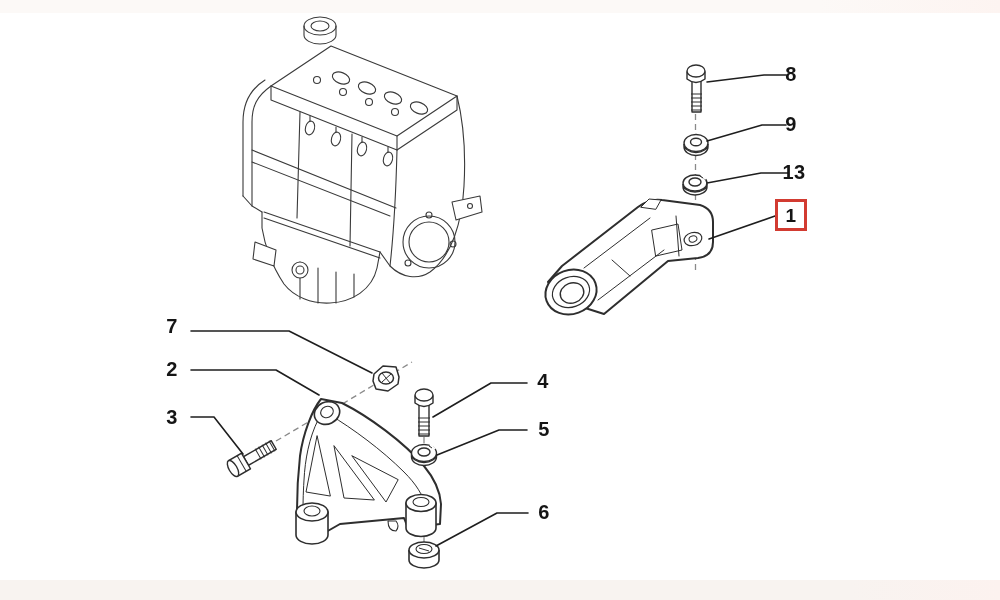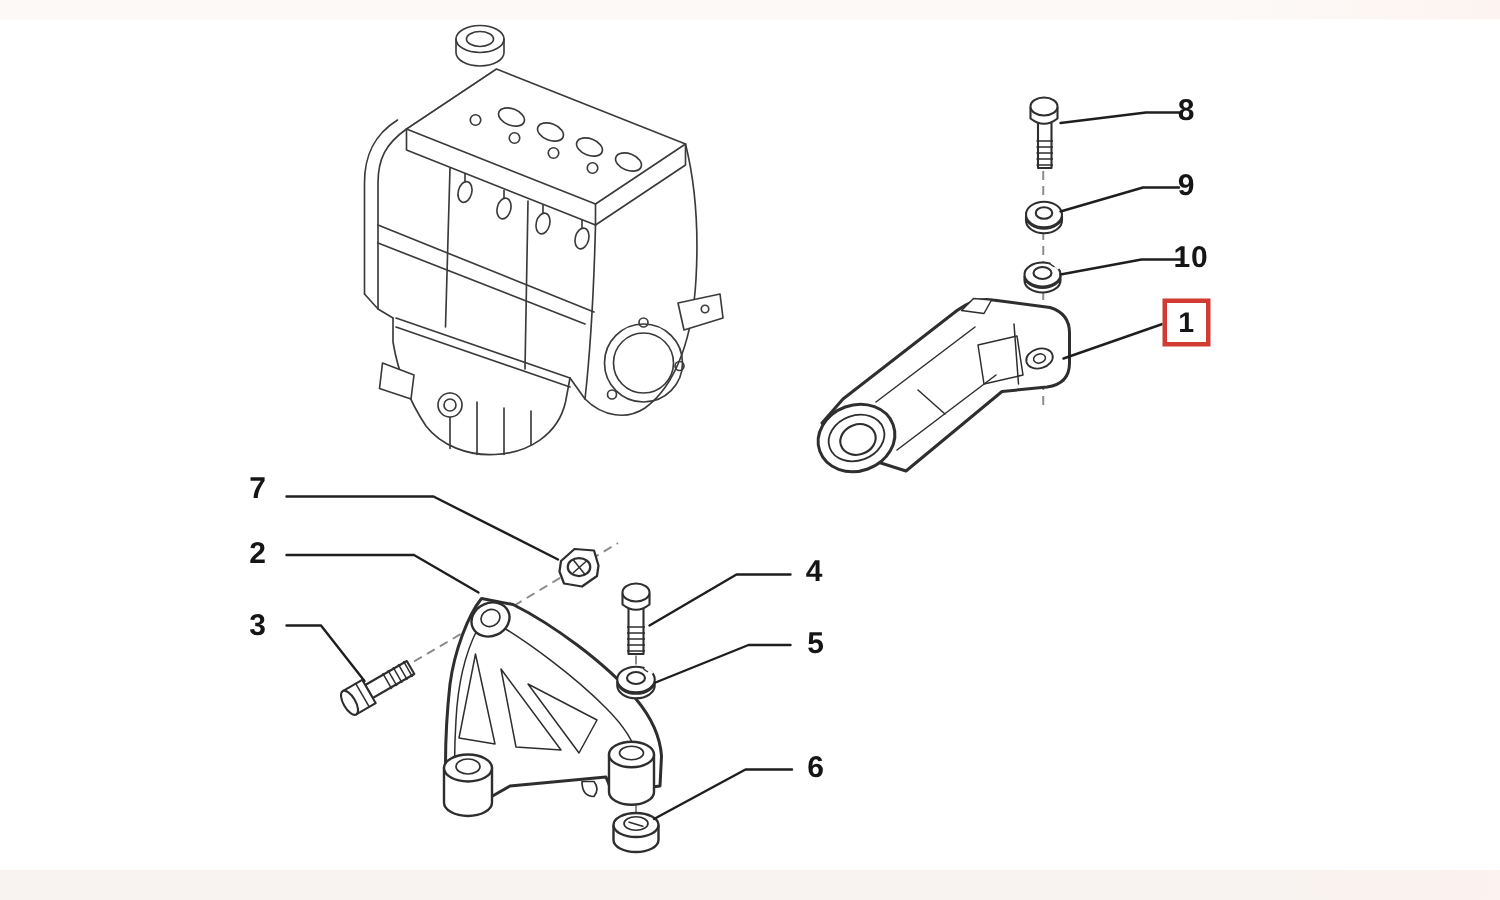--- a/index.html
+++ b/index.html
@@ -238,21 +238,21 @@
       <polyline points="191,370 276,370 319,395"></polyline>
       <polyline points="191,417 214,417 243,454"></polyline>
       <polyline points="527,383 491,383 433,417"></polyline>
       <polyline points="527,430 499,430 437,455"></polyline>
       <polyline points="528,513 497,513 436,546"></polyline>
     </g>
   </svg>
 
   <div class="callout" style="left:791px;top:74px;">8</div>
   <div class="callout" style="left:791px;top:124px;">9</div>
-  <div class="callout" style="left:794px;top:172px;">10</div>
+  <div class="callout" style="left:794px;top:172px;">13</div>
   <div class="callout boxed" style="left:791px;top:215px;">1</div>
   <div class="callout" style="left:172px;top:326px;">7</div>
   <div class="callout" style="left:172px;top:369px;">2</div>
   <div class="callout" style="left:172px;top:417px;">3</div>
   <div class="callout" style="left:543px;top:381px;">4</div>
   <div class="callout" style="left:544px;top:429px;">5</div>
   <div class="callout" style="left:544px;top:512px;">6</div>
 
 </div>
 

